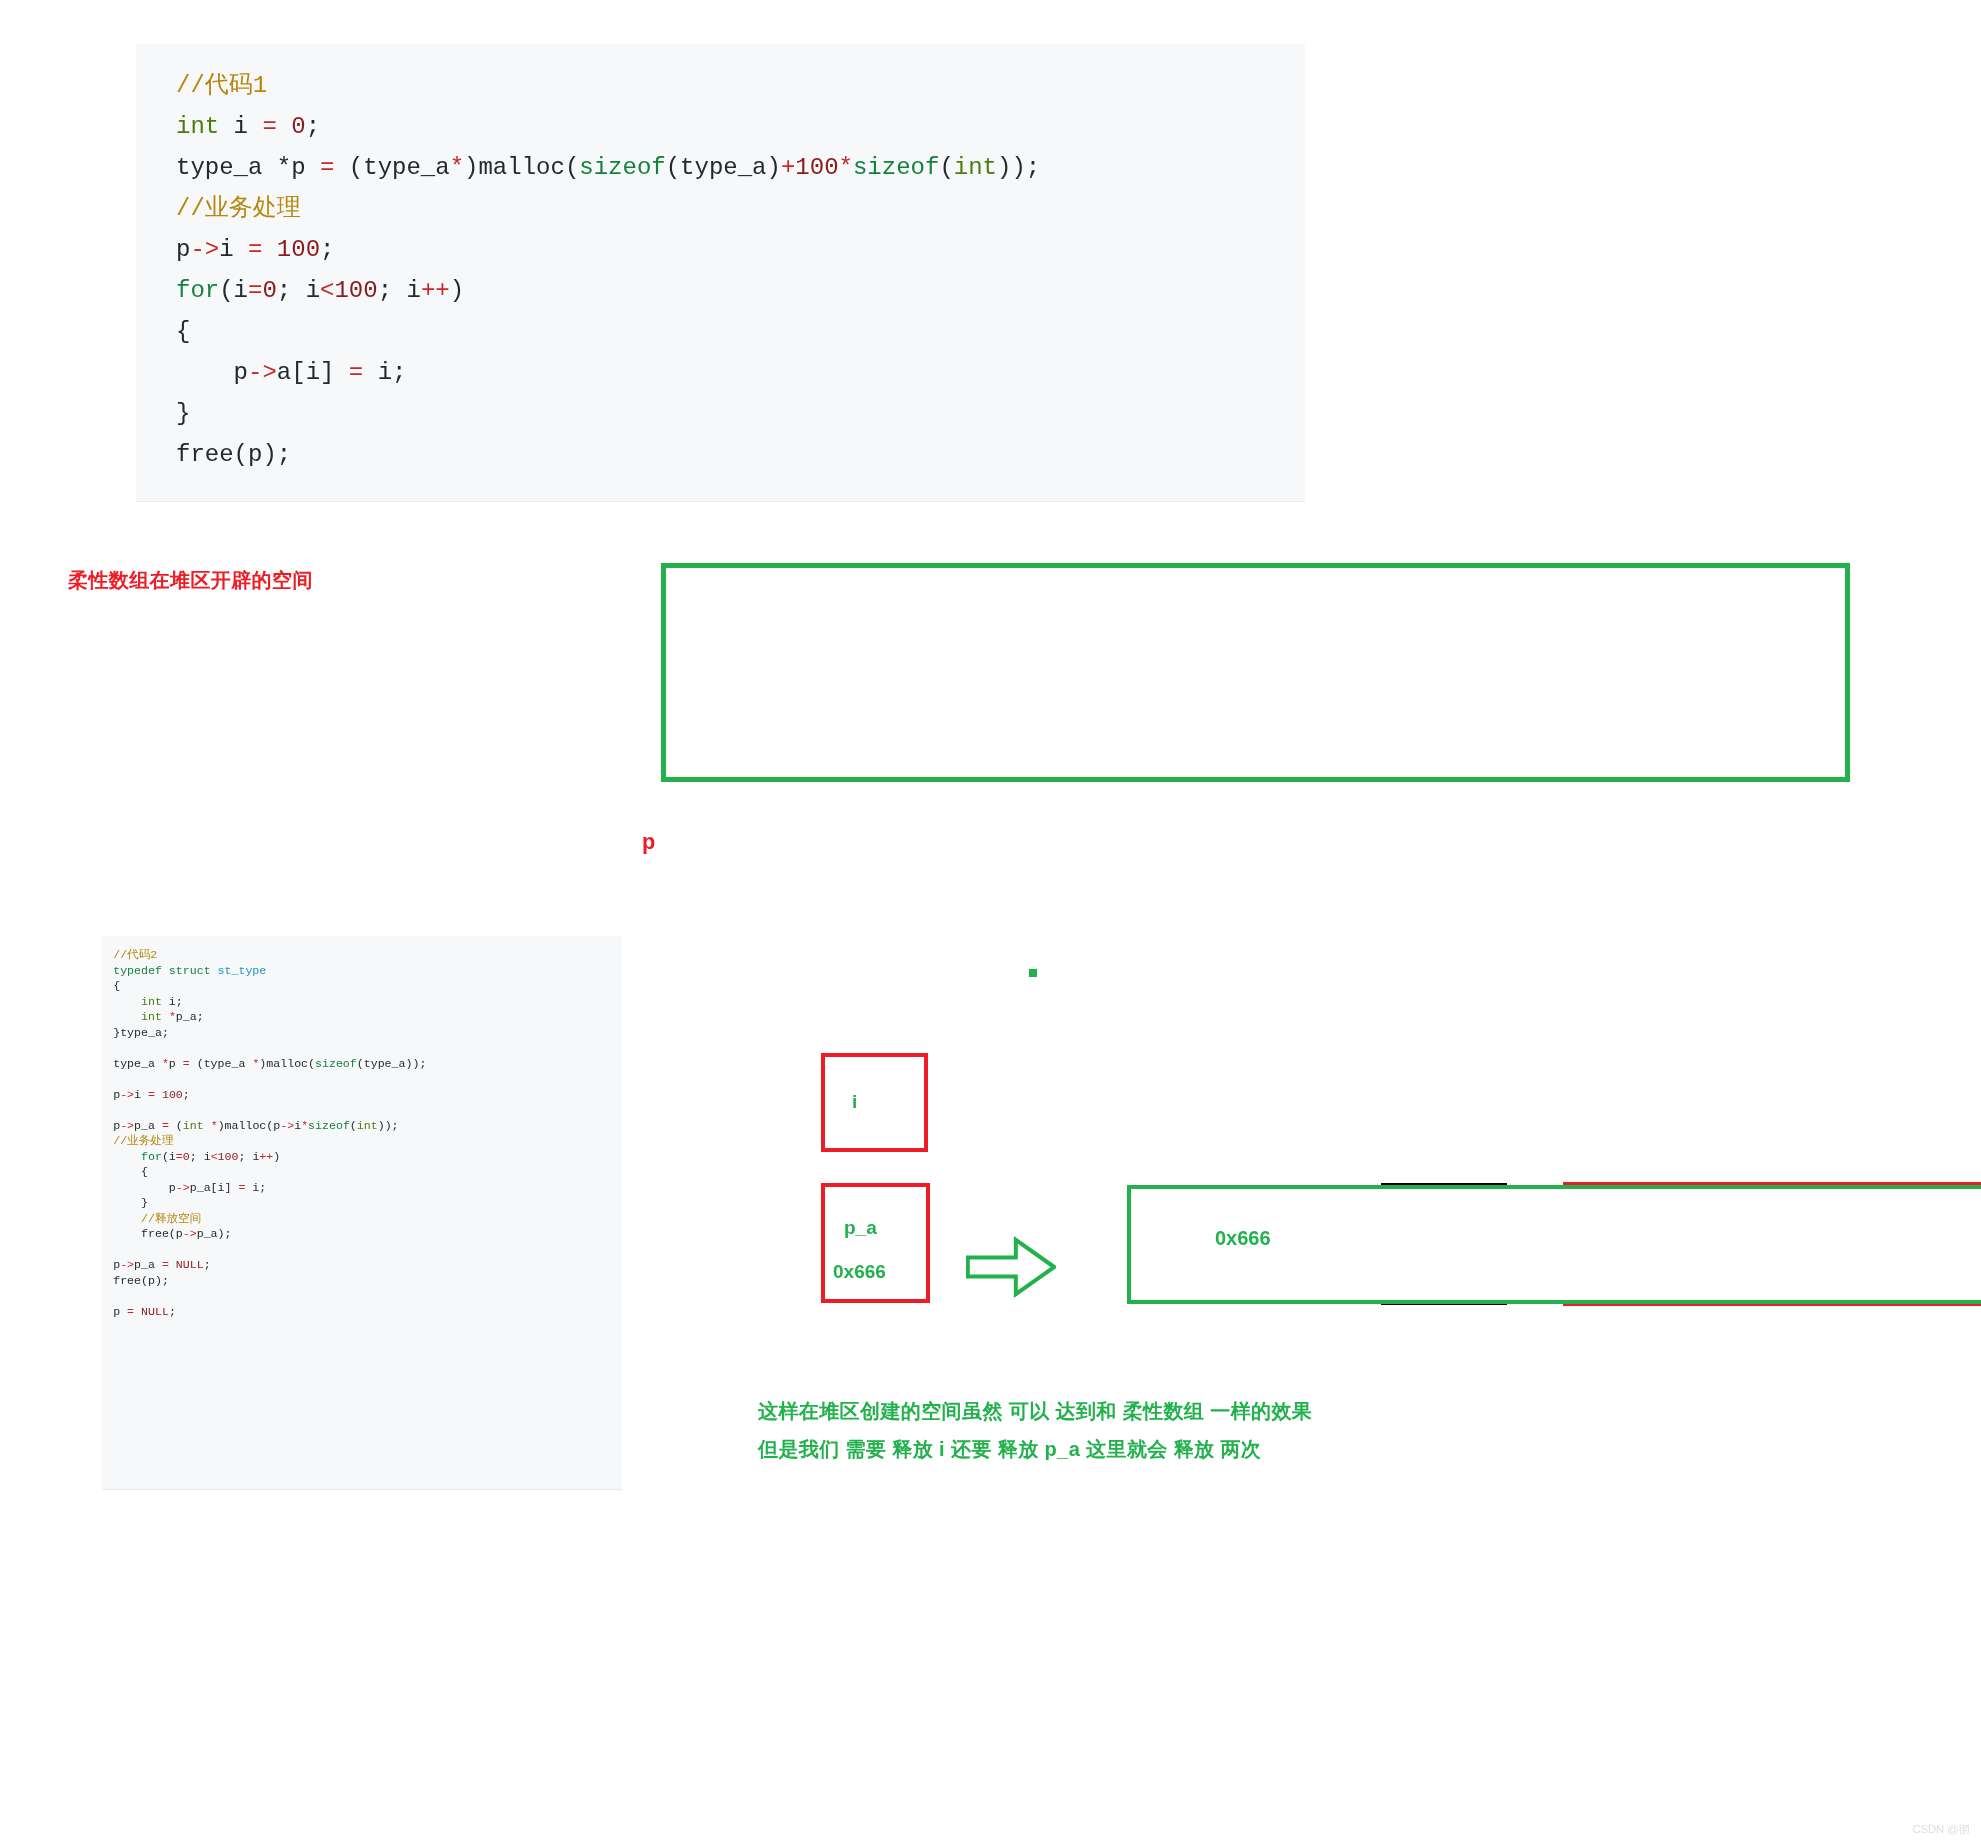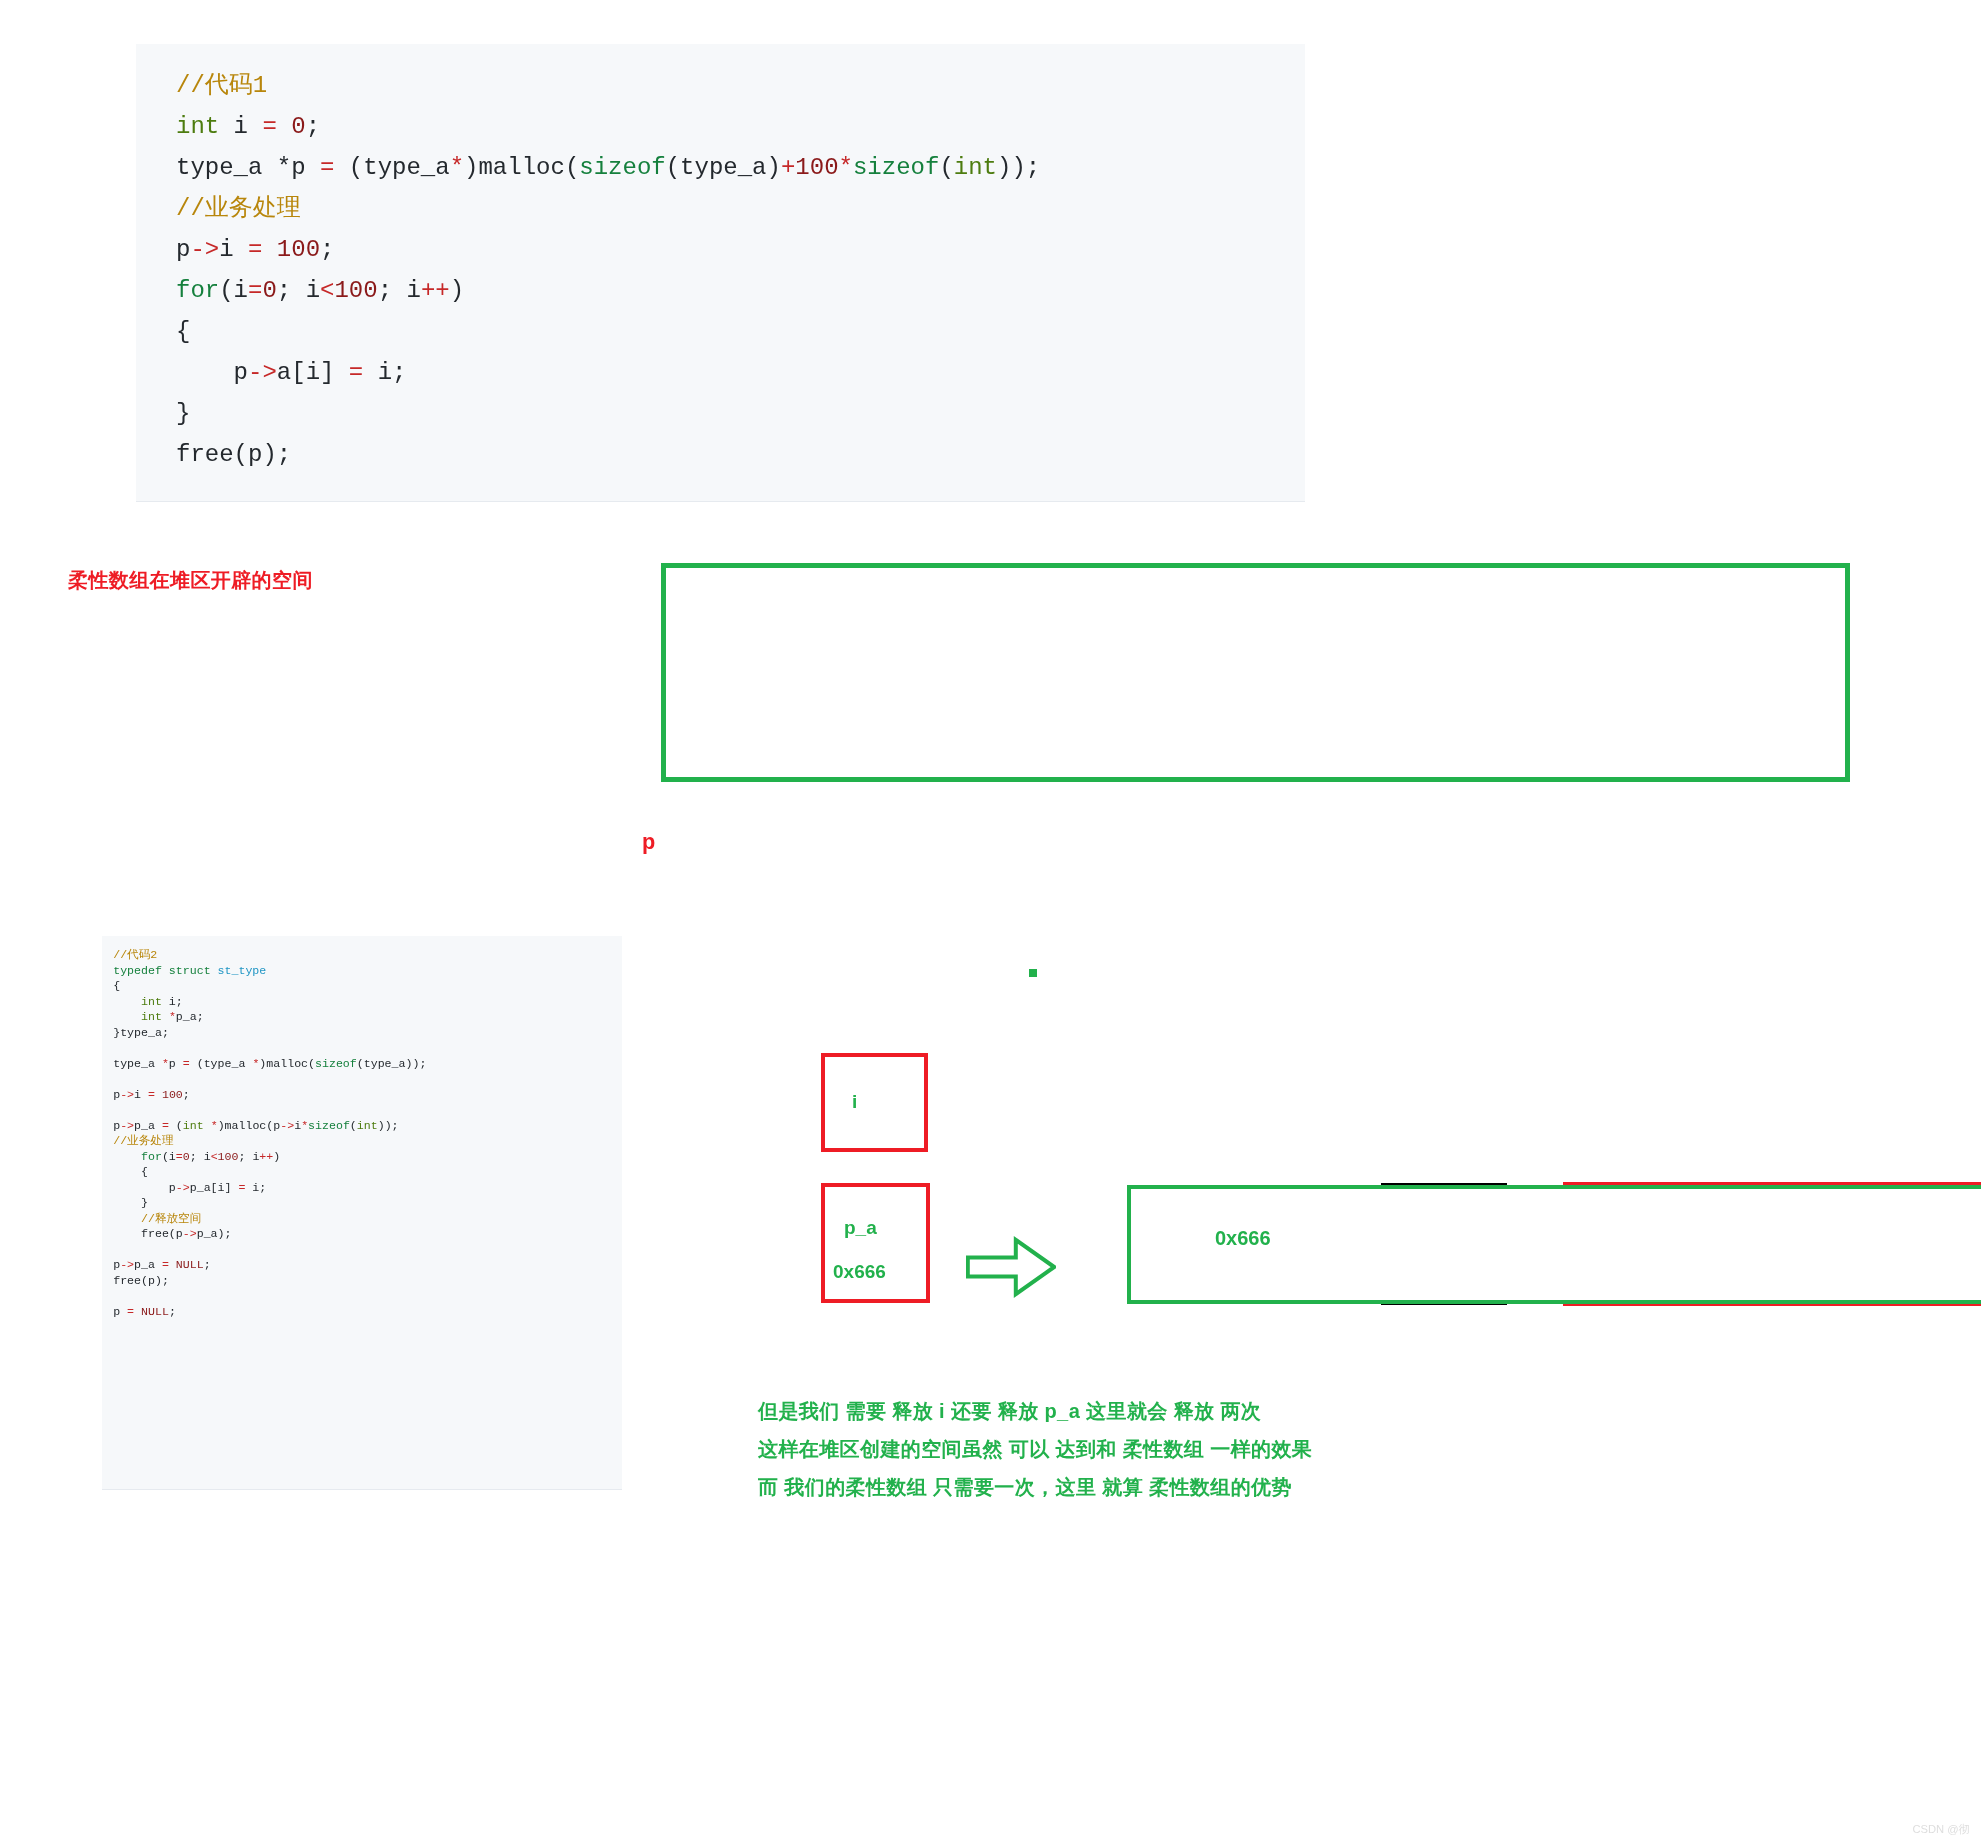--- a/index.html
+++ b/index.html
@@ -247,19 +247,18 @@
 
 <svg id="points-to-arrow" viewBox="0 0 112 80" xmlns="http://www.w3.org/2000/svg">
   <polygon points="2,28 62,28 62,6 110,40 62,74 62,52 2,52" fill="#ffffff" stroke="#22b14c" stroke-width="5" stroke-linejoin="miter"></polygon>
 </svg>
 
 <div id="malloc-heap-green-box">
   <span class="box-text">0x666</span>
 </div>
 
 <div id="explanation-note">
+    <div>这样在堆区创建的空间虽然 可以 达到和 柔性数组 一样的效果</div>
     <div>但是我们 需要 释放 i 还要 释放 p_a 这里就会 释放 两次</div>
-    <div>这样在堆区创建的空间虽然 可以 达到和 柔性数组 一样的效果</div>
-    <div>而 我们的柔性数组 只需要一次，这里 就算 柔性数组的优势</div>
   </div>
 
 <div id="csdn-watermark">CSDN @彻</div>
 
 
 </body></html>

